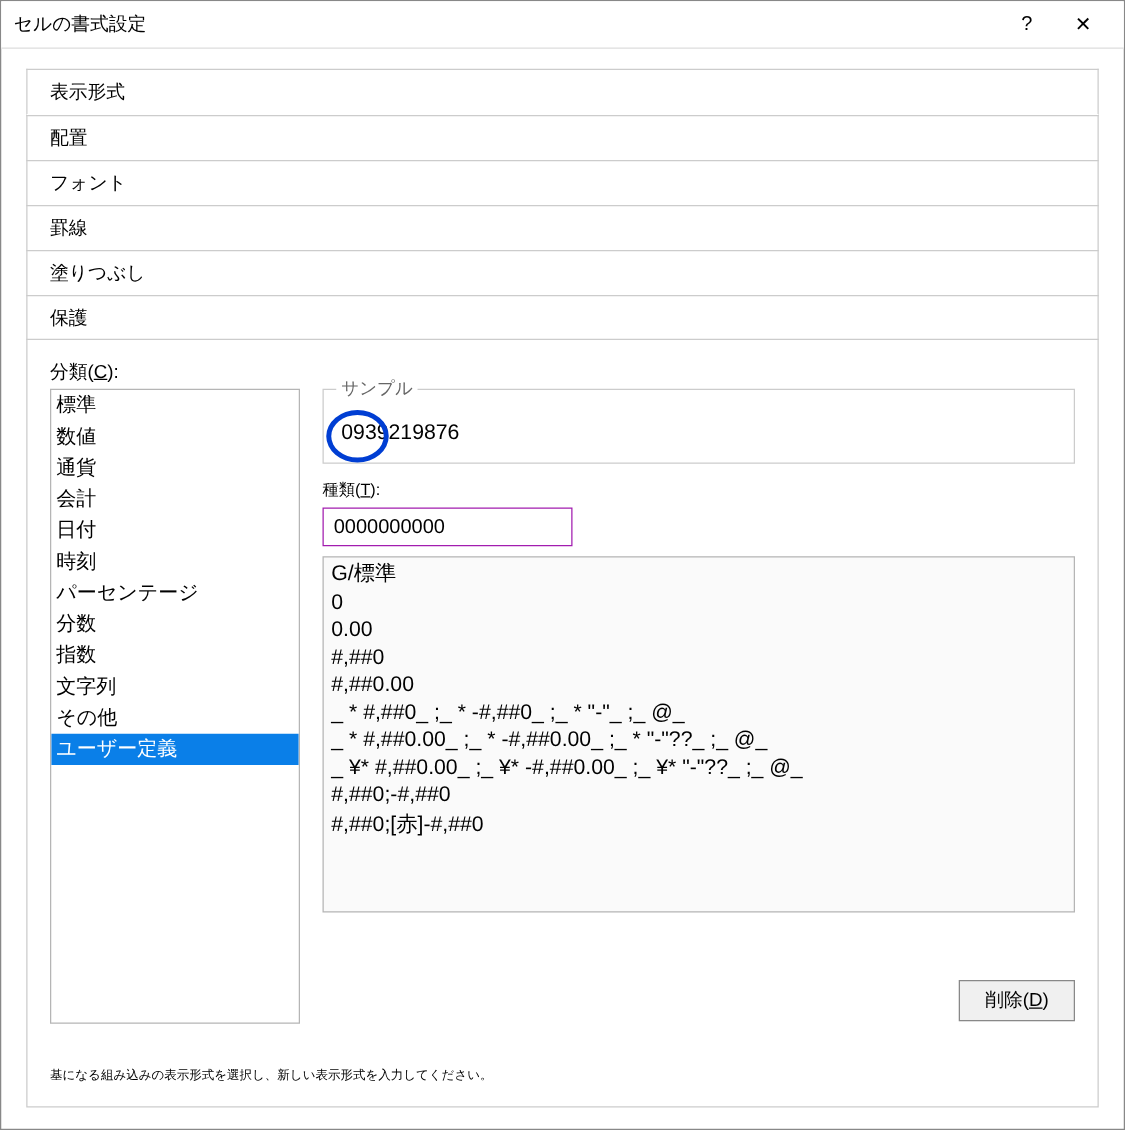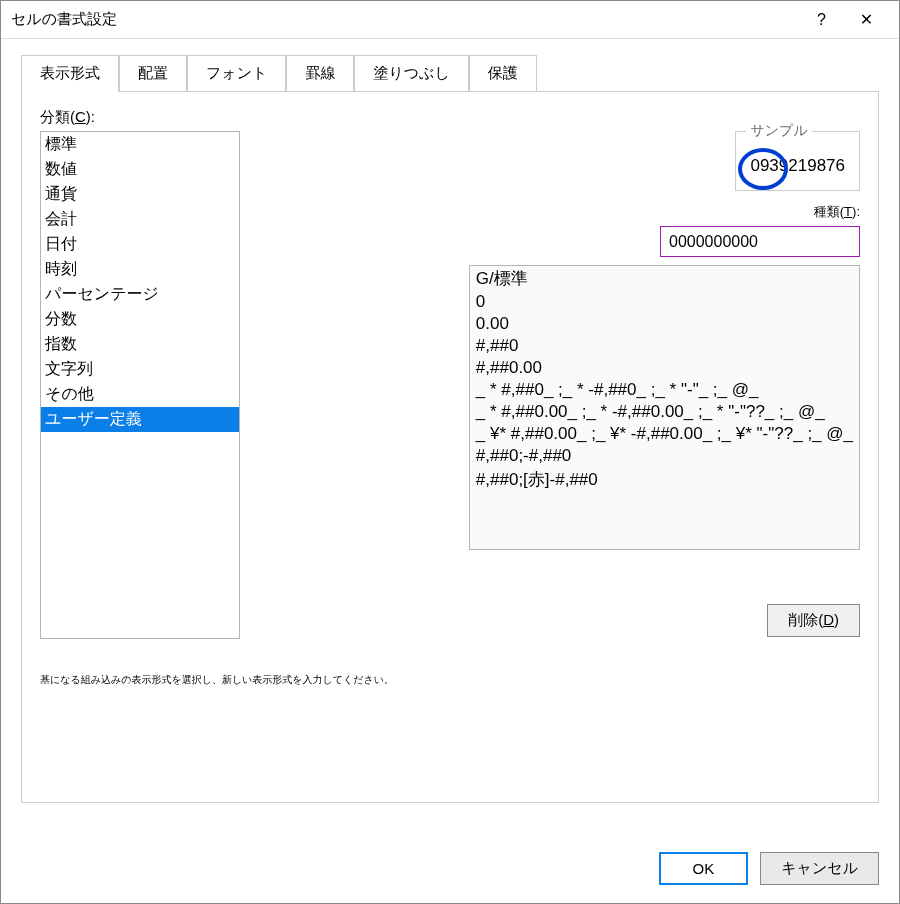--- a/index.html
+++ b/index.html
@@ -36,20 +36,21 @@
       display: flex;
       align-items: center;
       justify-content: center;
       font-size: 16px;
       cursor: default;
     }
     .tabs {
       display: flex;
       padding: 16px 20px 0 20px;
       position: relative;
+      flex-direction: column;
     }
     .tab {
       padding: 8px 18px 8px 18px;
       border: 1px solid #ccc;
       border-bottom: none;
       background: #fff;
       margin-right: 0;
       position: relative;
       font-size: 15px;
       cursor: default;
@@ -90,21 +91,20 @@
       cursor: default;
     }
     .listbox .item.selected {
       background: #0a7fe8;
       color: #ffffff;
     }
     .right-col {
       flex: 1;
       display: flex;
       flex-direction: column;
-      align-items: flex-end;
     }
     .sample-box {
       border: 1px solid #ccc;
       position: relative;
       padding: 24px 14px 14px 14px;
       margin-bottom: 12px;
     }
     .sample-label {
       position: absolute;
       top: -10px;

